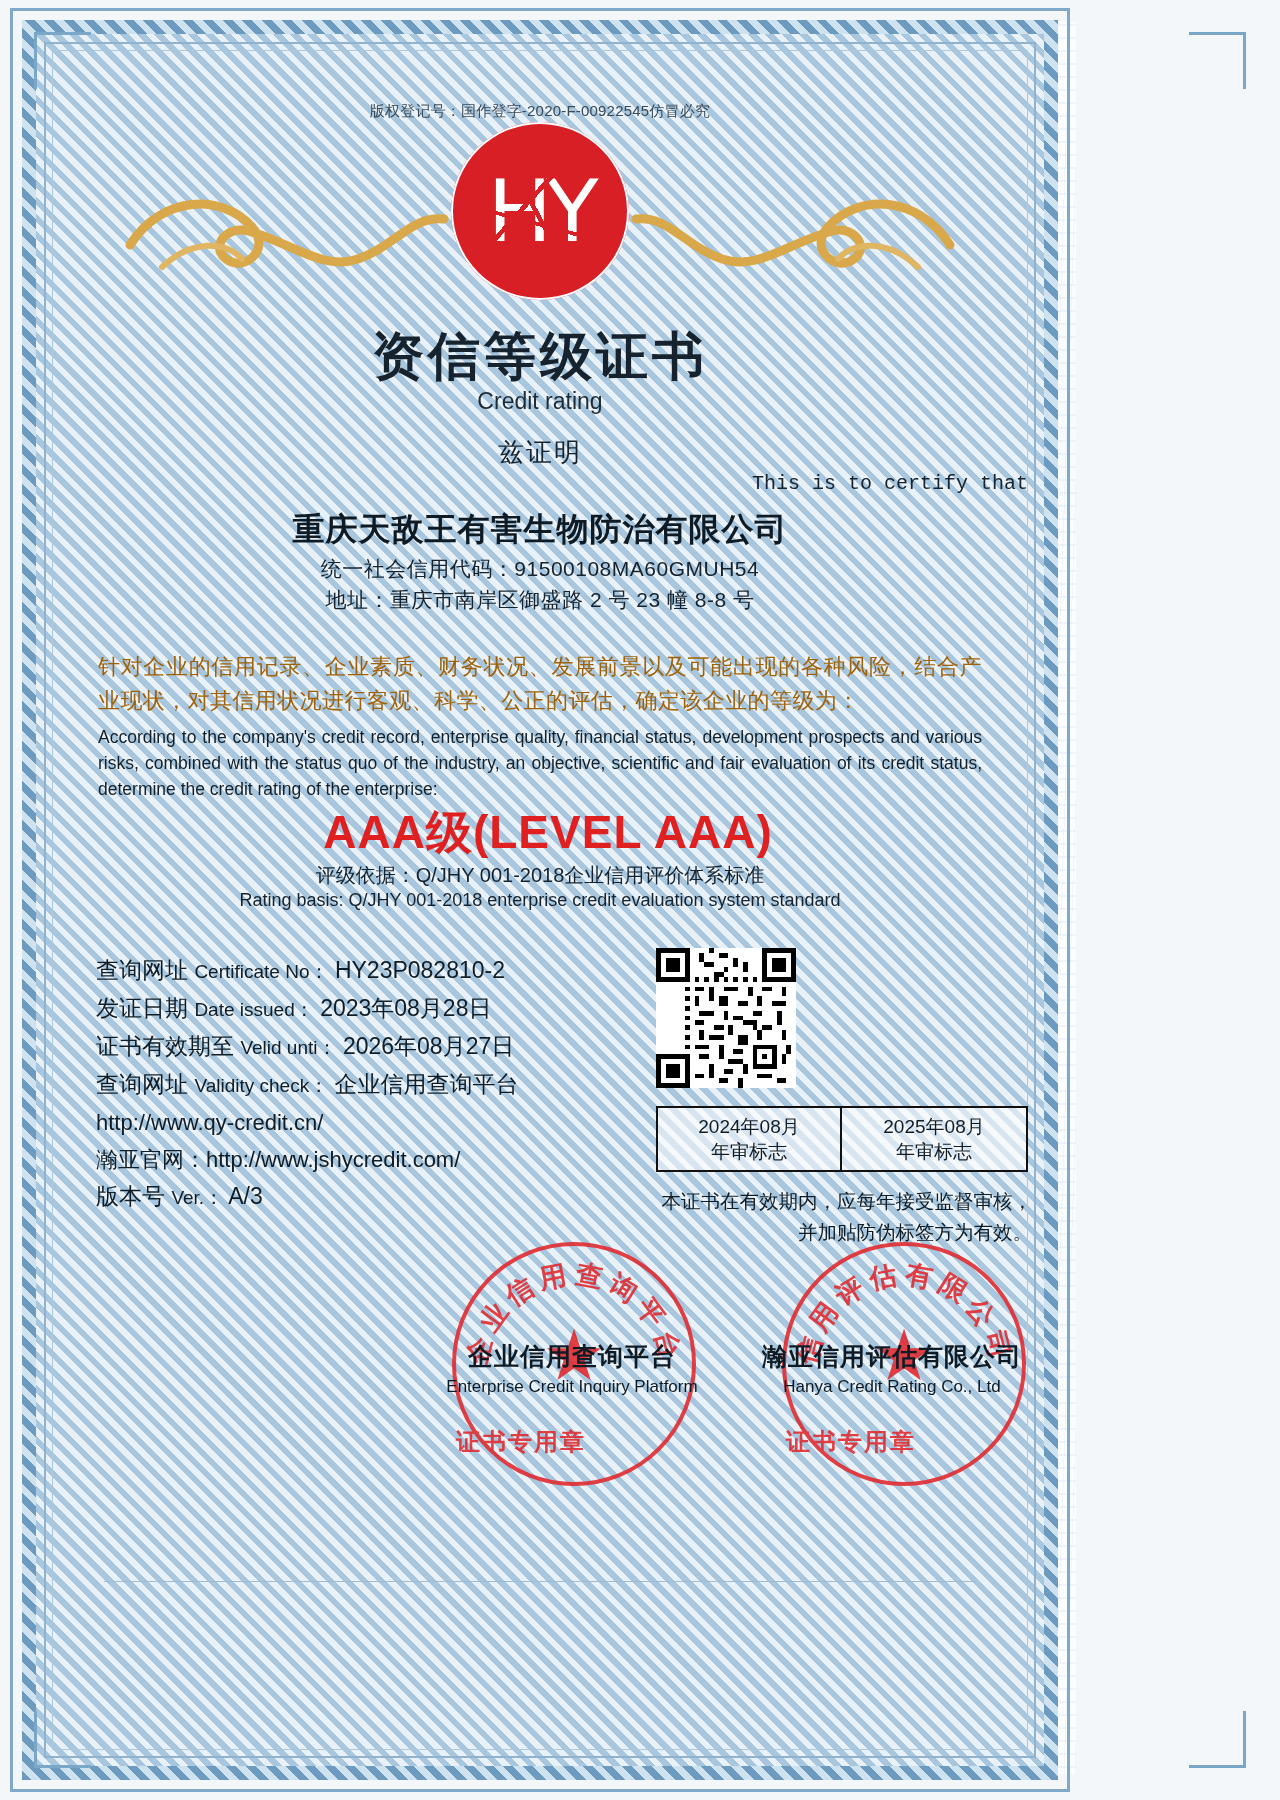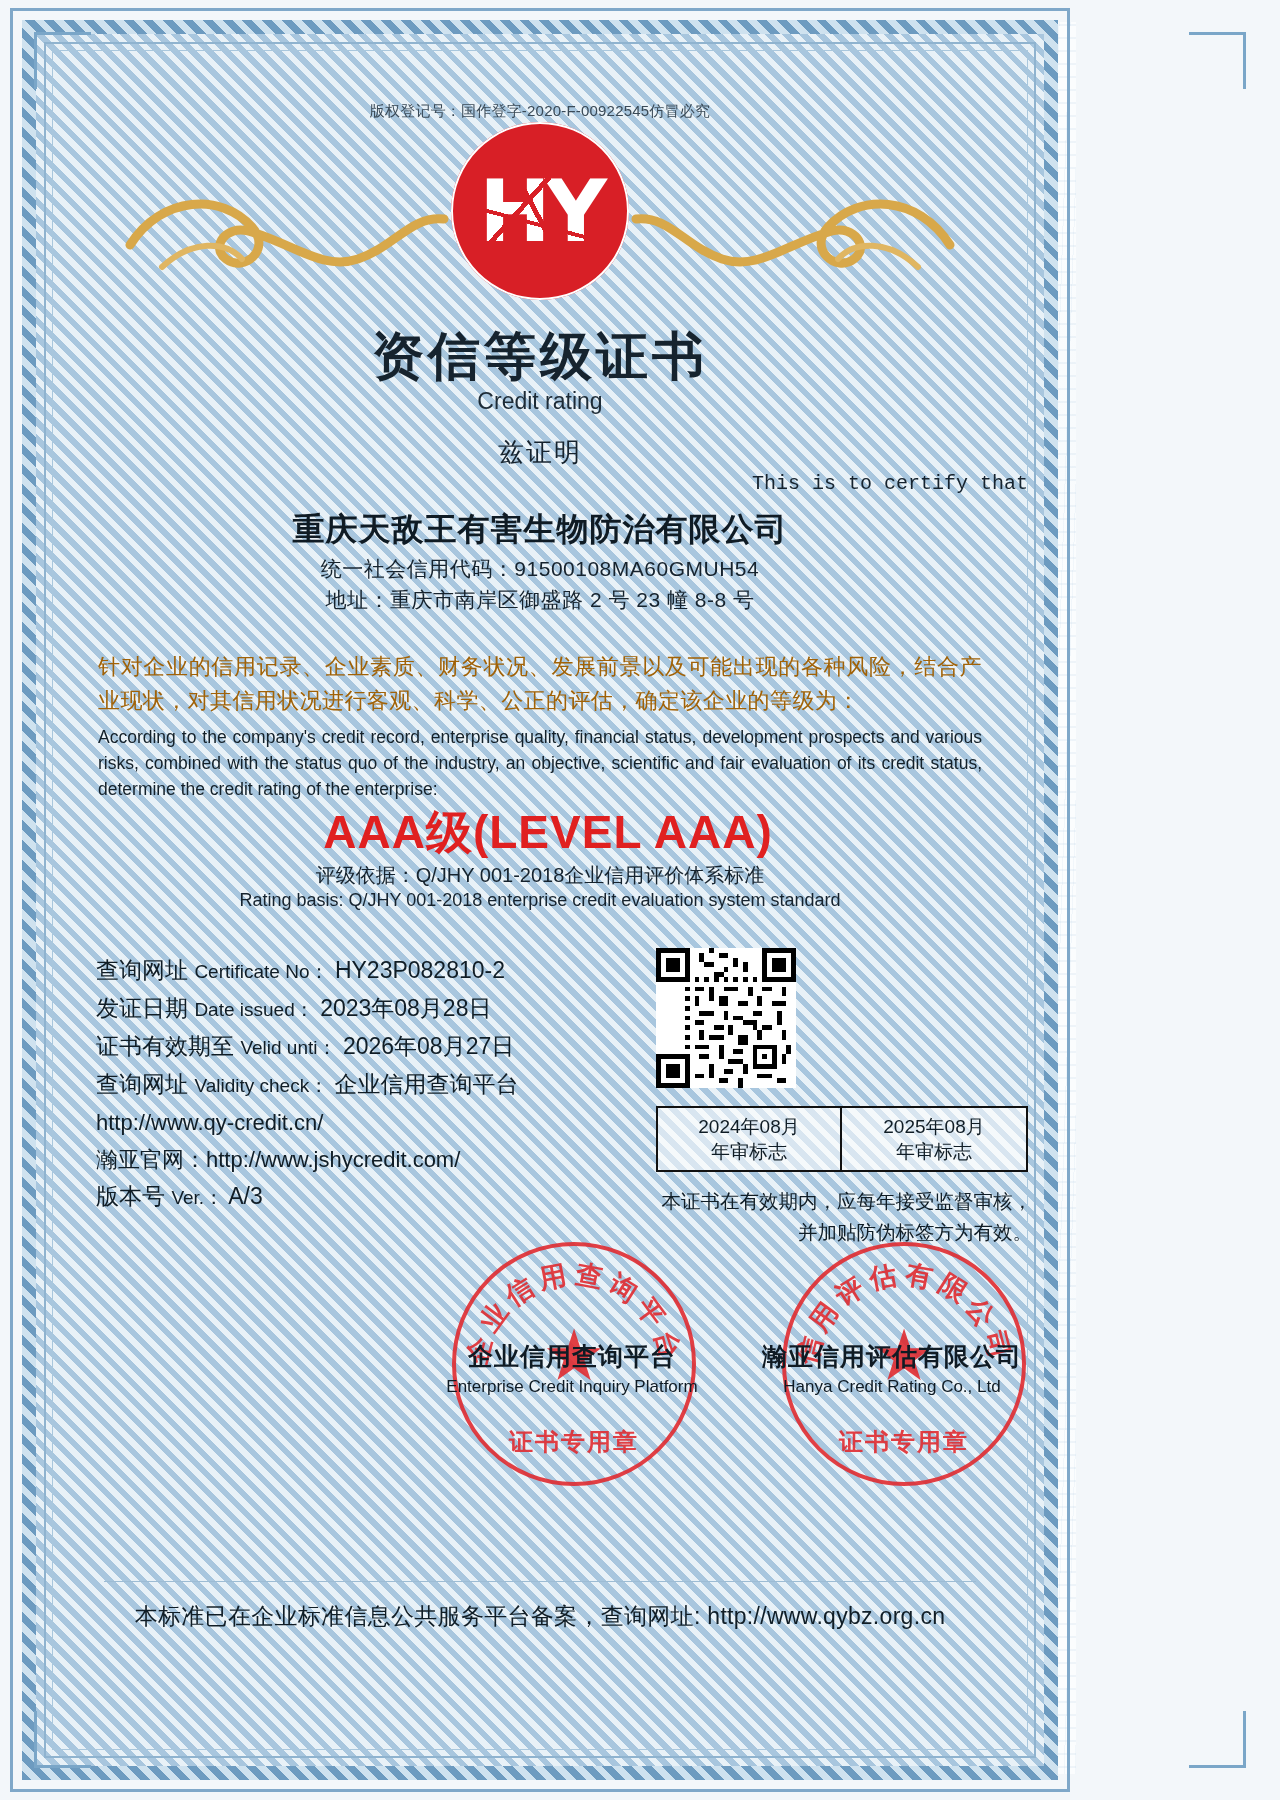--- a/index.html
+++ b/index.html
@@ -97,21 +97,21 @@
   
   .logo{
     position:absolute;left:50%;top:72px;transform:translateX(-50%);
     width:178px;height:178px;border-radius:50%;
     background:#d81f26;
     display:flex;align-items:center;justify-content:center;
     box-shadow:0 0 0 2px #fff inset;
   }
   .logo .hy{
     font-family:"DejaVu Sans", sans-serif;
-    font-weight:bold;font-size:86px;color:#fff;
+    font-weight:normal;font-size:86px;color:#fff;
     letter-spacing:-6px;
     line-height:1;
     -webkit-text-stroke:0;
     position:relative;
   }
   .logo .hy::after{
     
     content:"";
     position:absolute;inset:-6px;
     background:
@@ -220,21 +220,21 @@
   }
   .seal .star{
     position:absolute;left:50%;top:46%;transform:translate(-50%,-50%);
     color:#e1272c;font-size:62px;line-height:1;
   }
   .seal .arc{
     position:absolute;left:0;top:0;width:100%;height:100%;
   }
   .seal .bottom-text{
     position:absolute;left:0;bottom:24px;width:100%;
-    text-align:center;color:#e1272c;font-size:24px;font-weight:bold;
+    text-align:left;color:#e1272c;font-size:24px;font-weight:bold;
     letter-spacing:2px;
   }
   .seal.left{left:400px;top:1192px;}
   .seal.right{left:730px;top:1192px;}
 
   .org{
     position:absolute;width:300px;text-align:center;
   }
   .org .cn{font-size:25px;color:#0f1b24;font-weight:bold;letter-spacing:1px;}
   .org .en{font-size:17px;color:#0f1b24;margin-top:4px;}
@@ -472,15 +472,14 @@
     <div class="org left">
       <div class="cn">企业信用查询平台</div>
       <div class="en">Enterprise Credit Inquiry Platform</div>
     </div>
     <div class="org right">
       <div class="cn">瀚亚信用评估有限公司</div>
       <div class="en">Hanya Credit Rating Co., Ltd</div>
     </div>
 
     <div class="footrule"></div>
-    <div class="footer">本标准已在企业标准信息公共服务平台备案，查询网址: http://www.qybz.org.cn</div>
   </div>
 </div>
 
 </body></html>

